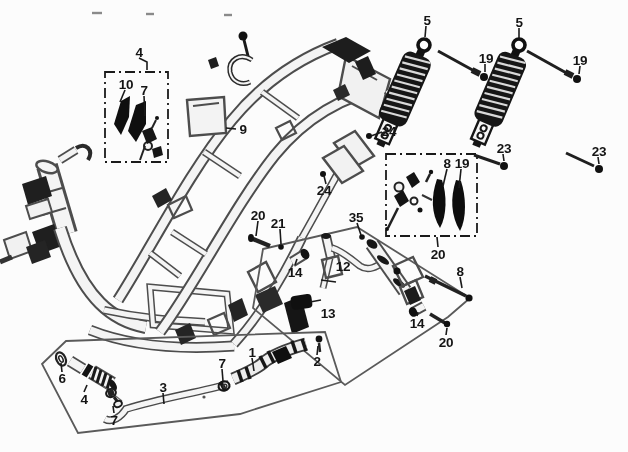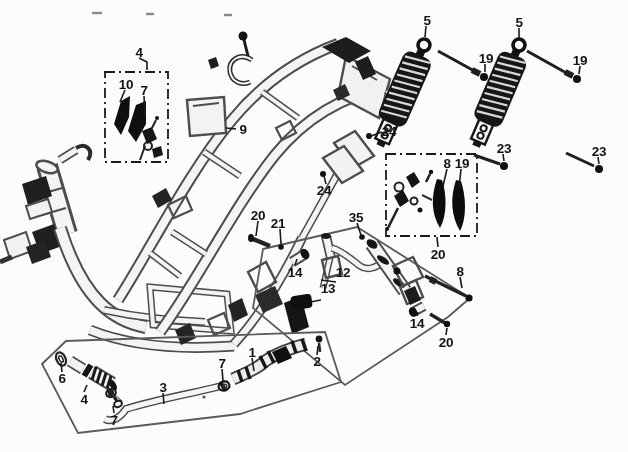--- a/index.html
+++ b/index.html
@@ -326,22 +326,22 @@
   <span class="lbl" style="left:599px;top:151px">23</span>
   <span class="lbl" style="left:389px;top:131px">24</span>
   <span class="lbl" style="left:324px;top:190px">24</span>
   <span class="lbl" style="left:447px;top:163px">8</span>
   <span class="lbl" style="left:462px;top:163px">19</span>
   <span class="lbl" style="left:438px;top:254px">20</span>
   <span class="lbl" style="left:356px;top:217px">35</span>
   <span class="lbl" style="left:258px;top:215px">20</span>
   <span class="lbl" style="left:278px;top:223px">21</span>
   <span class="lbl" style="left:295px;top:272px">14</span>
-  <span class="lbl" style="left:343px;top:272px">12</span>
-  <span class="lbl" style="left:328px;top:288px">13</span>
+  <span class="lbl" style="left:343px;top:266px">12</span>
+  <span class="lbl" style="left:328px;top:313px">13</span>
   <span class="lbl" style="left:460px;top:271px">8</span>
   <span class="lbl" style="left:417px;top:323px">14</span>
   <span class="lbl" style="left:446px;top:342px">20</span>
   <span class="lbl" style="left:62px;top:378px">6</span>
   <span class="lbl" style="left:84px;top:399px">4</span>
   <span class="lbl" style="left:114px;top:420px">7</span>
   <span class="lbl" style="left:163px;top:387px">3</span>
   <span class="lbl" style="left:222px;top:363px">7</span>
   <span class="lbl" style="left:252px;top:352px">1</span>
   <span class="lbl" style="left:317px;top:361px">2</span>

